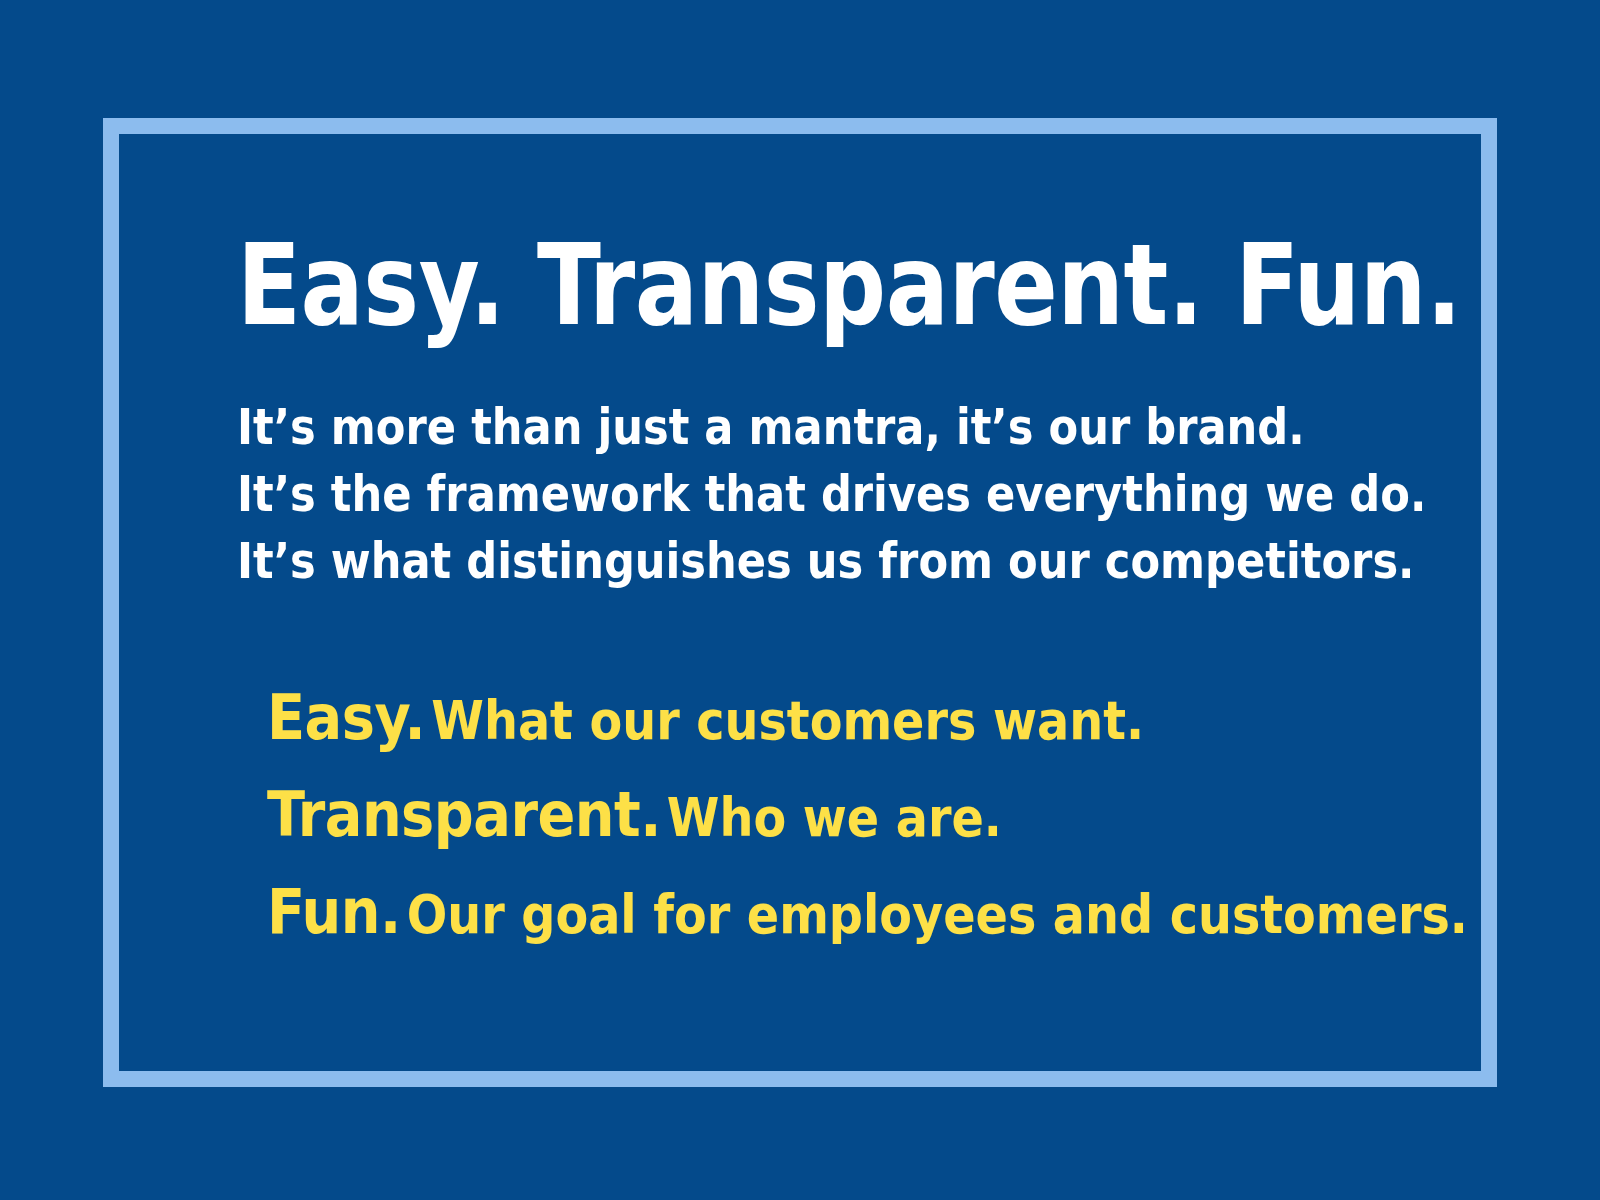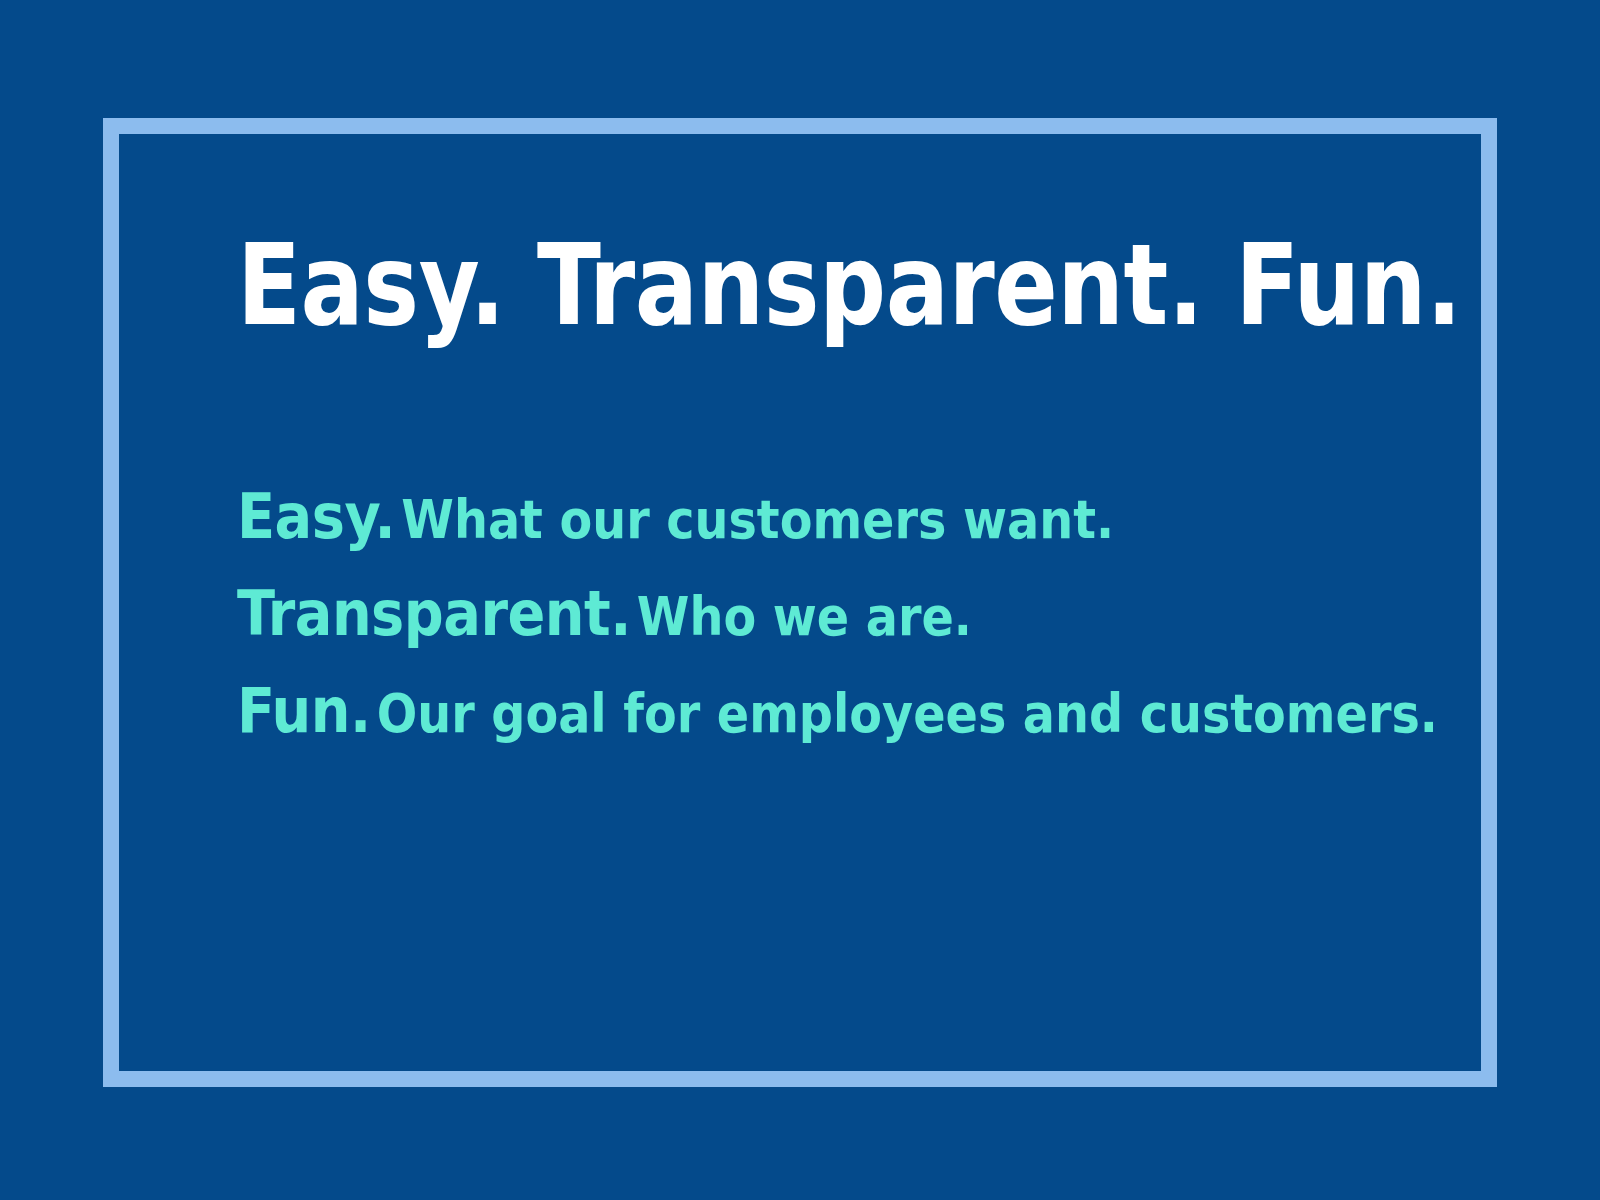--- a/index.html
+++ b/index.html
@@ -73,23 +73,24 @@
   .gap {
     height: 82px;
   }
 
   .pillars {
     margin: 0;
   }
 
   .pillar-line {
     line-height: 81px;
-    color: #5eead4;
+    color: #fde047;
     white-space: nowrap;
     transform-origin: left center;
+    margin-left: 30px;
   }
 
   .pillar-term {
     font-family: "Liberation Sans Narrow", "DejaVu Sans Condensed", "Liberation Sans", sans-serif;
     font-weight: 700;
     font-size: 62px;
     letter-spacing: -0.5px;
   }
 
   .pillar-desc {
@@ -103,20 +104,25 @@
 <body>
 
 <div id="slide" style="background: rgb(4, 74, 139); text-decoration: underline;">
 
   <div id="frame" style="border-color: rgb(140, 188, 238);"></div>
 
   <div id="content" style="color: rgb(255, 255, 255);">
 
     <h1 class="headline">Easy. Transparent. Fun.</h1>
 
+    <div class="intro">
+      <div class="intro-line">It’s more than just a mantra, it’s our brand.</div>
+      <div class="intro-line">It’s the framework that drives everything we do.</div>
+      <div class="intro-line">It’s what distinguishes us from our competitors.</div>
+    </div>
 
     <div class="gap"></div>
 
     <div class="pillars">
 
       <div class="pillar-line">
         <span class="pillar-term">Easy.</span><span class="pillar-desc">What our customers want.</span>
       </div>
 
       <div class="pillar-line">

